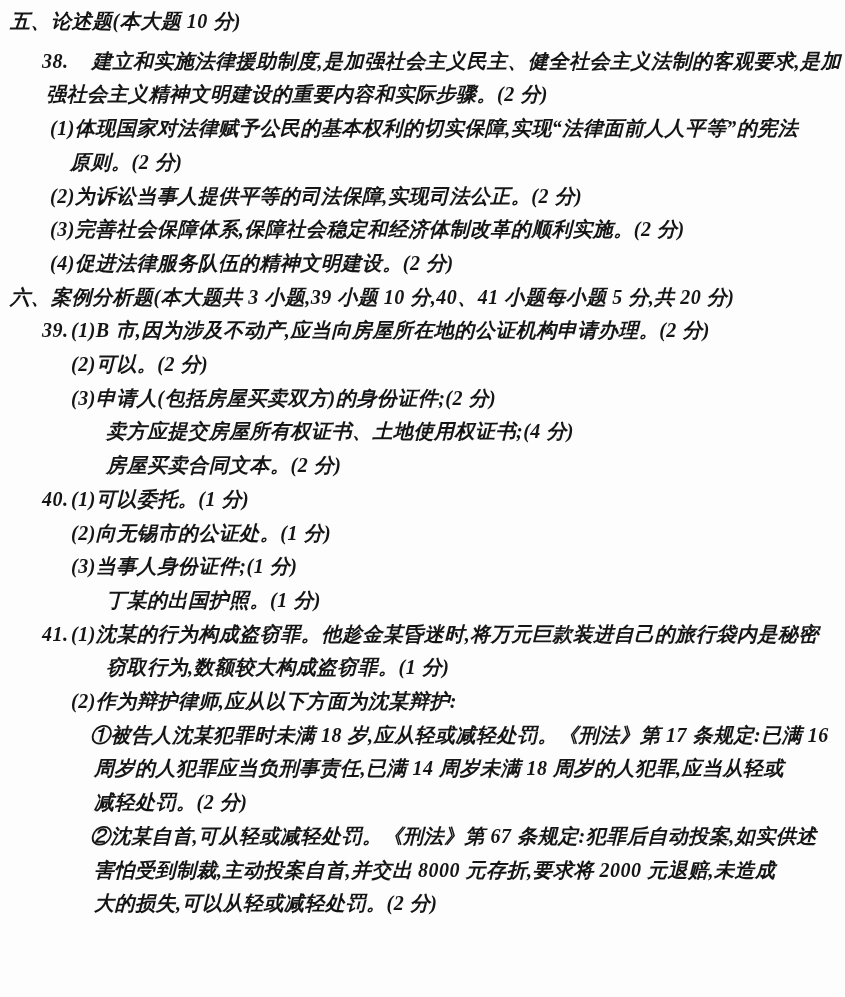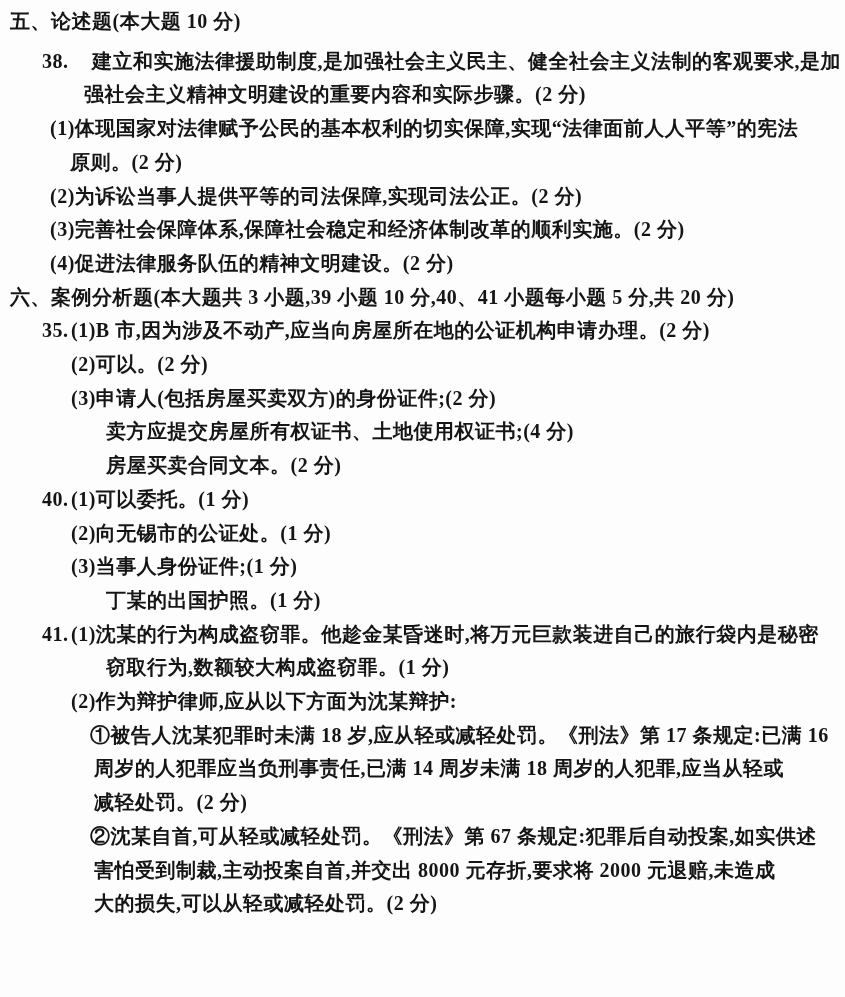--- a/index.html
+++ b/index.html
@@ -18,29 +18,30 @@
     font-weight: 700;
     line-height: 33.7px;
     letter-spacing: 0.5px;
     padding-top: 5px;
     box-sizing: border-box;
     overflow: hidden;
   }
   .ln {
     white-space: nowrap;
     position: relative;
+    font-style: italic;
   }
   .num {
     position: absolute;
     left: 42px;
     top: 0;
   }
   .l-head  { padding-left: 10px; font-weight: 800; }
   .l-q38   { padding-left: 92px; }   
-  .l-q38c  { padding-left: 84px; }   
+  .l-q38c  { padding-left: 46px; }   
   .l-i38   { padding-left: 50px; }   
   .l-i38c  { padding-left: 70px; }   
   .l-qfirst{ padding-left: 71px; }   
   .l-item  { padding-left: 71px; }   
   .l-itemc { padding-left: 106px; }  
   .l-pt    { padding-left: 90px; }   
   .l-ptc   { padding-left: 94px; }   
   .gap-top { margin-top: 6px; }
 </style>
 </head>
@@ -53,21 +54,21 @@
   <div class="ln l-q38 gap-top"><span class="num">38.</span><span>建立和实施法律援助制度,是加强社会主义民主、健全社会主义法制的客观要求,是加</span></div>
   <div class="ln l-q38c">强社会主义精神文明建设的重要内容和实际步骤。(2 分)</div>
   <div class="ln l-i38">(1)体现国家对法律赋予公民的基本权利的切实保障,实现“法律面前人人平等”的宪法</div>
   <div class="ln l-i38c">原则。(2 分)</div>
   <div class="ln l-i38">(2)为诉讼当事人提供平等的司法保障,实现司法公正。(2 分)</div>
   <div class="ln l-i38">(3)完善社会保障体系,保障社会稳定和经济体制改革的顺利实施。(2 分)</div>
   <div class="ln l-i38">(4)促进法律服务队伍的精神文明建设。(2 分)</div>
 
   <div class="ln l-head">六、案例分析题(本大题共 3 小题,39 小题 10 分,40、41 小题每小题 5 分,共 20 分)</div>
 
-  <div class="ln l-qfirst"><span class="num">35.</span><span>(1)B 市,因为涉及不动产,应当向房屋所在地的公证机构申请办理。(2 分)</span></div>
+  <div class="ln l-qfirst"><span class="num">39.</span><span>(1)B 市,因为涉及不动产,应当向房屋所在地的公证机构申请办理。(2 分)</span></div>
   <div class="ln l-item">(2)可以。(2 分)</div>
   <div class="ln l-item">(3)申请人(包括房屋买卖双方)的身份证件;(2 分)</div>
   <div class="ln l-itemc">卖方应提交房屋所有权证书、土地使用权证书;(4 分)</div>
   <div class="ln l-itemc">房屋买卖合同文本。(2 分)</div>
 
   <div class="ln l-qfirst"><span class="num">40.</span><span>(1)可以委托。(1 分)</span></div>
   <div class="ln l-item">(2)向无锡市的公证处。(1 分)</div>
   <div class="ln l-item">(3)当事人身份证件;(1 分)</div>
   <div class="ln l-itemc">丁某的出国护照。(1 分)</div>
 

